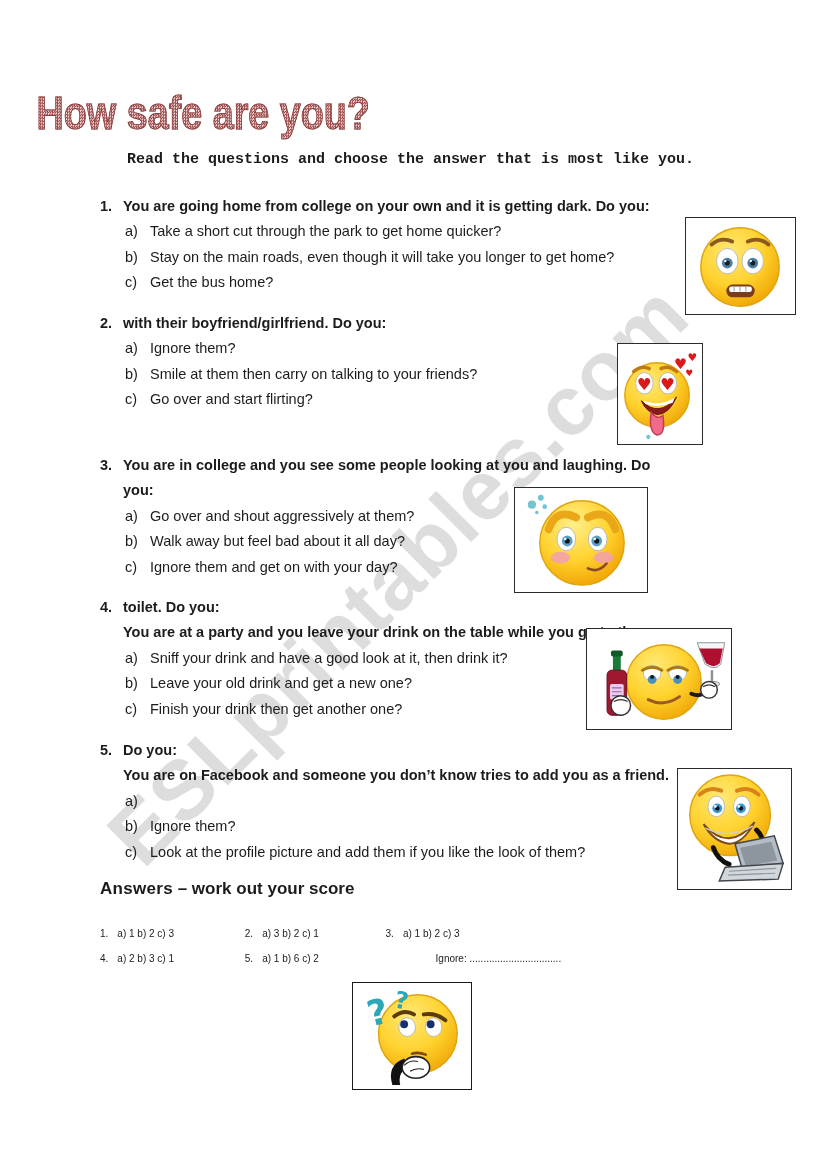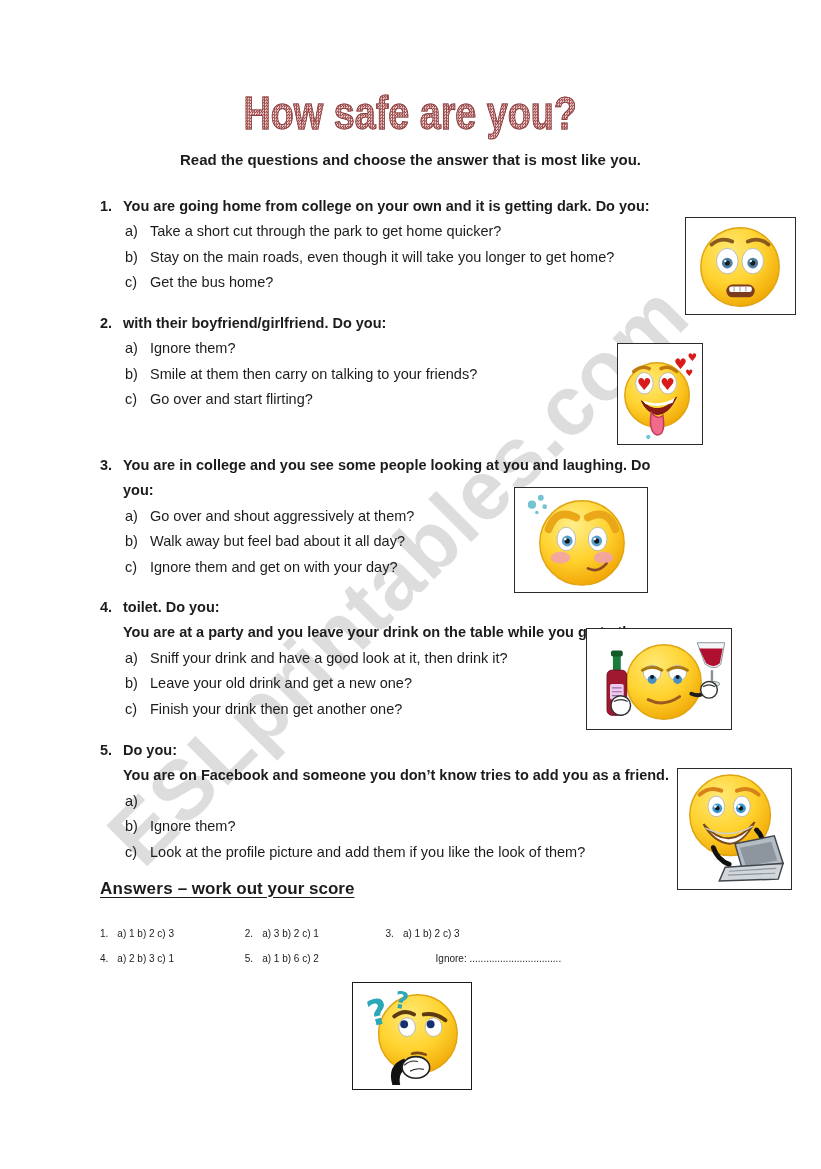--- a/index.html
+++ b/index.html
@@ -3,39 +3,39 @@
 <meta charset="utf-8">
 <style>
   html,body{margin:0;padding:0;background:#fff;}
   .page{position:relative;width:821px;height:1169px;background:#fff;overflow:hidden;
         font-family:"Liberation Sans",sans-serif;color:#1c1c1c;}
   .watermark{position:absolute;left:398px;top:575px;z-index:1;
         transform:translate(-50%,-50%) rotate(-45deg);
         font-size:84px;font-weight:bold;letter-spacing:1px;white-space:nowrap;
         color:#c3c3c3;opacity:.55;user-select:none;}
   .layer{position:absolute;left:0;top:0;width:100%;height:100%;z-index:2;}
-  .title{position:absolute;top:88px;left:0;width:100%;text-align:center;}
+  .title{position:absolute;top:88px;left:0;width:100%;}
   .title span{display:inline-block;font-size:46px;font-weight:bold;line-height:1.1;
         transform:scaleX(.82);transform-origin:center;color:#b85450;
         -webkit-text-stroke:1px #8d4040;}
   @supports ((-webkit-background-clip:text)){
     .title span{background:repeating-conic-gradient(#9e4a4a 0% 25%,#ecd2d2 0% 50%) 0 0/3px 3px;
         -webkit-background-clip:text;background-clip:text;color:transparent;}
   }
   .subtitle{position:absolute;top:151px;left:0;width:100%;text-align:center;
-        font-size:15px;font-weight:bold;}
+        font-size:15px;font-weight:bold;font-family:Liberation Mono, monospace;}
   .q{position:absolute;left:100px;width:645px;font-size:14.5px;line-height:25.4px;}
   .q1{top:194px}.q2{top:311px}.q3{top:453px}.q4{top:595px}.q5{top:738px}
   .q-head{display:flex;font-weight:bold;}
   .q-num{width:23px;flex:none;}
   .q-text{flex:1;}
   .opt{display:flex;padding-left:25px;}
   .opt-label{width:25px;flex:none;}
   .answers-head{position:absolute;left:100px;top:879px;font-size:17px;}
-  .answers-head .u{text-decoration:underline;text-underline-offset:3px;font-weight:bold;}
+  .answers-head .u{text-underline-offset:3px;font-weight:bold;}
   .answers-head .hb{font-weight:bold;letter-spacing:.3px;}
   .key{position:absolute;left:100px;top:921px;font-size:10px;line-height:25px;}
   .key-cell{display:inline-block;vertical-align:top;}
   .kc1{width:142px}.kc2{width:138px}
   .key-num{display:inline-block;margin-right:9px;}
   .kc-total{padding-left:50px;}
   .img-box{position:absolute;background:#fff;border:1px solid #2b2b2b;z-index:2;
         display:flex;align-items:center;justify-content:center;box-sizing:border-box;}
   .b1{left:685px;top:217px;width:111px;height:98px;}
   .b2{left:617px;top:343px;width:86px;height:102px;}

